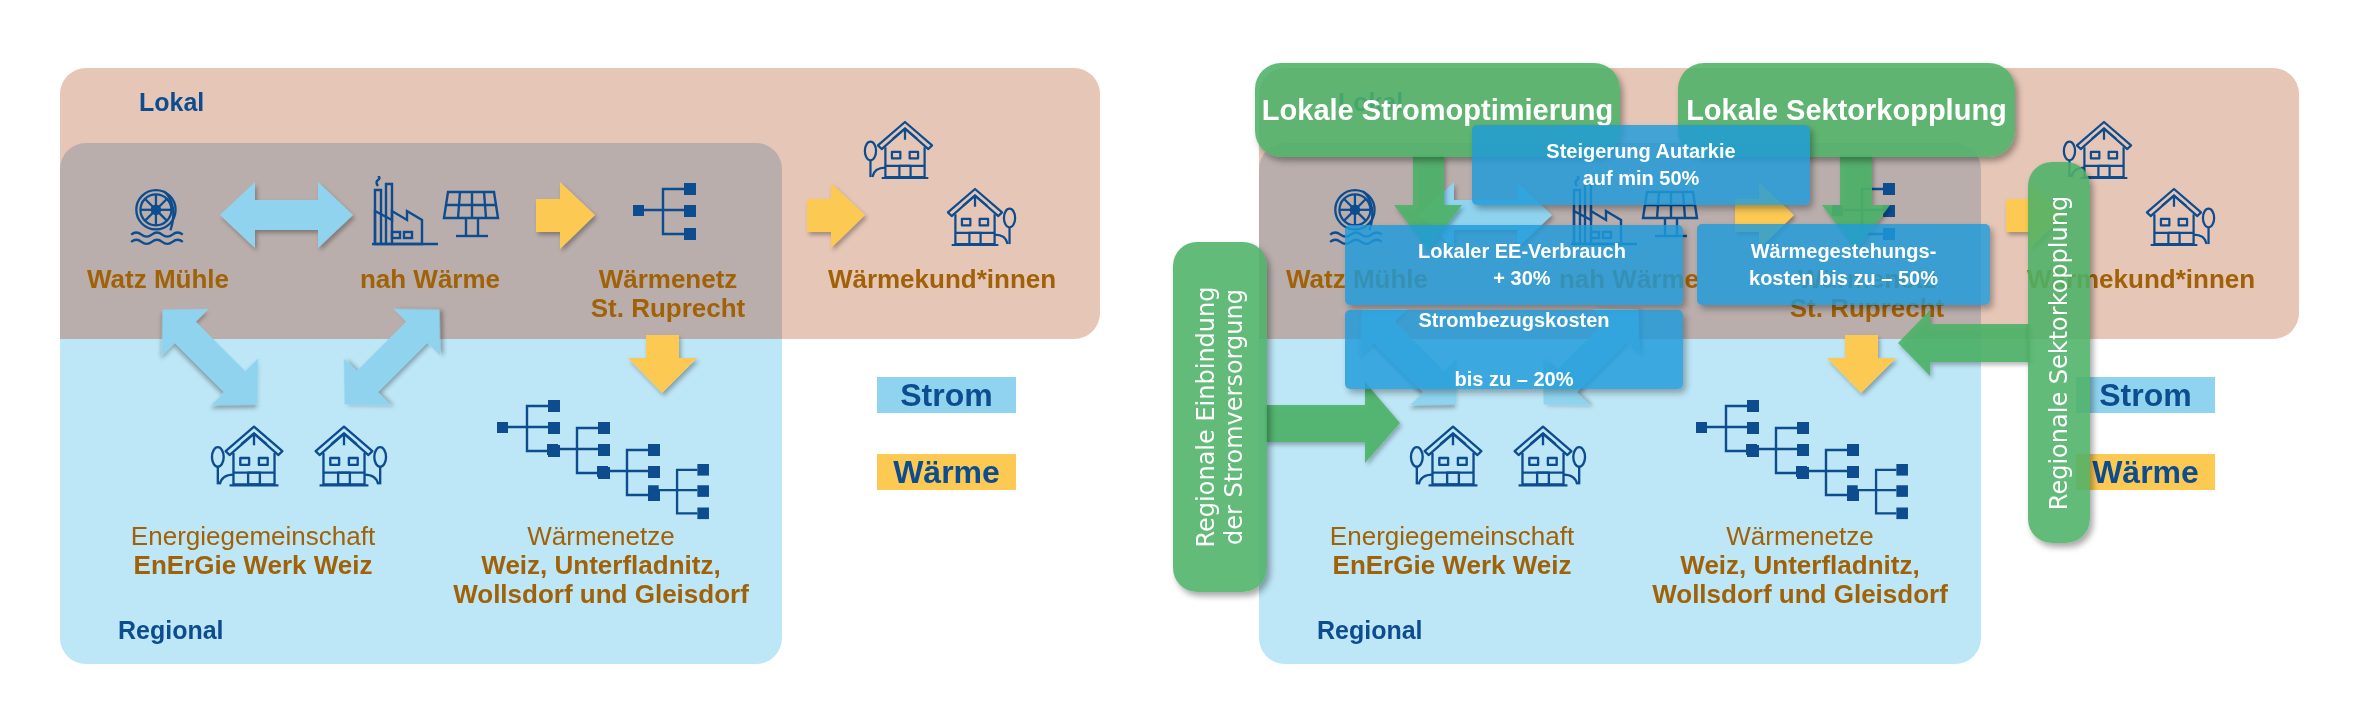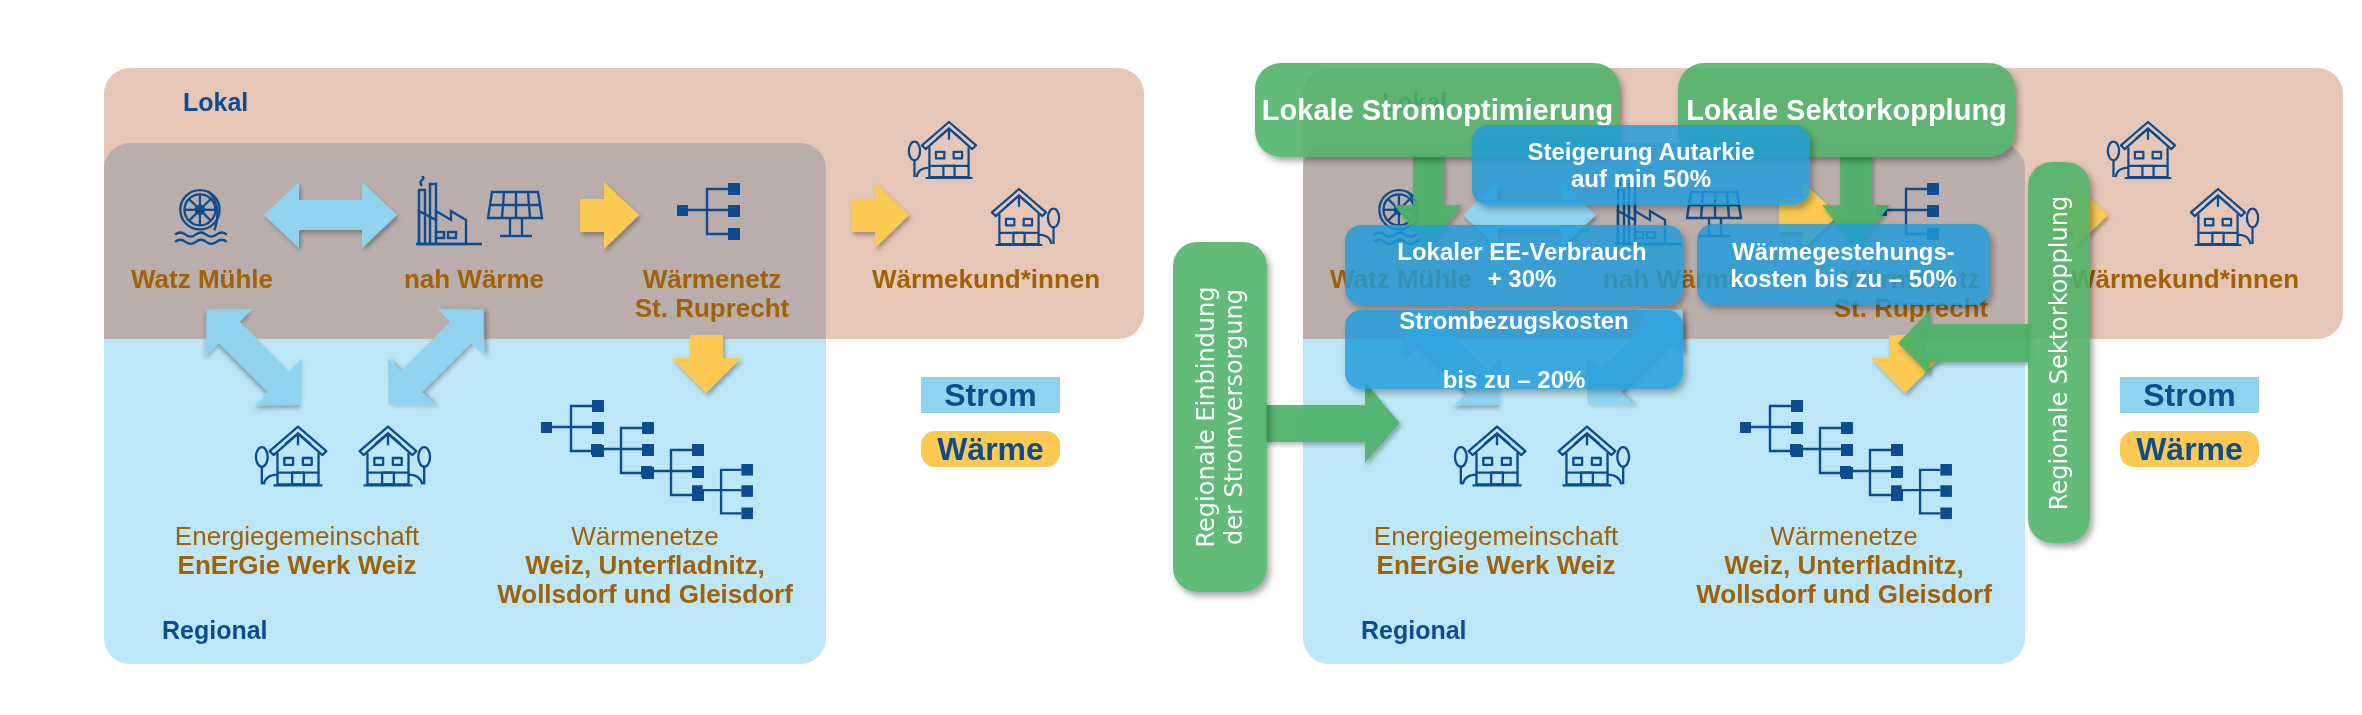--- a/index.html
+++ b/index.html
@@ -1,42 +1,42 @@
 <!DOCTYPE html>
 <html><head>
 <meta charset="utf-8">
 <style>
   html, body { margin:0; padding:0; background:#ffffff; }
   body { width:2362px; height:715px; position:relative; overflow:hidden;
          font-family:"DejaVu Sans", "Liberation Sans", sans-serif; }
-  .panel { position:absolute; top:0; width:1180px; height:667px;margin-left:44px; }
+  .panel { position:absolute; top:0; width:1180px; height:667px; }
   .box { position:absolute; border-radius:26px; }
   .box-lokal { left:60px; top:68px; width:1040px; height:271px; background:#e6c6b7; }
   .box-overlap { left:60px; top:143px; width:722px; height:196px; background:#b9aeac; border-radius:26px 26px 0 0; }
   .box-regional { left:60px; top:339px; width:722px; height:325px; background:#bde6f6; border-radius:0 0 26px 26px; }
   .zone-label { position:absolute; color:#0d4d8f; font-size:25px; font-weight:bold;
                 font-family:"Liberation Sans", sans-serif; }
   .node-label { position:absolute; color:#a16207; font-size:26px; font-weight:bold; text-align:center;
                 white-space:nowrap; line-height:29px; transform:translateX(-50%);
                 font-family:"Liberation Sans", sans-serif; }
   .node-label .light { font-weight:normal; }
   .legend { position:absolute; left:877px; width:139px; height:36px; color:#0d4d8f;
             font-size:32px; font-weight:bold; text-align:center; line-height:36px;
             font-family:"Liberation Sans", sans-serif; }
   .legend-strom { top:377px; background:#8fd3ef; }
-  .legend-waerme { top:431px; background:#fcc953;border-radius:14px; }
+  .legend-waerme { top:454px; background:#fcc953; }
   svg.layer { position:absolute; left:0; top:0; width:1180px; height:715px; overflow:visible; }
   .icon { position:absolute; }
   
   .ov { position:absolute; box-sizing:border-box; color:#ffffff; text-align:center;
         font-family:"Liberation Sans", sans-serif; font-weight:bold; }
   .green-tag { background:rgba(77,178,104,0.88); border-radius:26px; font-size:29px;
                display:flex; align-items:center; justify-content:center;
                box-shadow:3px 4px 6px rgba(0,0,0,0.35); }
-  .blue-tag { background:rgba(30,155,218,0.82); border-radius:16px; font-size:24px; line-height:27px;
+  .blue-tag { background:rgba(30,155,218,0.82); border-radius:5px; font-size:20px; line-height:27px;
               display:flex; align-items:center; justify-content:center; flex-direction:column;
               box-shadow:3px 4px 6px rgba(0,0,0,0.3); }
   .vert-tag { background:rgba(77,178,104,0.88); border-radius:24px;
               box-shadow:3px 4px 6px rgba(0,0,0,0.35); }
   .vert-text { position:absolute; left:50%; top:50%; white-space:nowrap; font-size:24px; line-height:28px;
                transform:translate(-50%,-50%) rotate(-90deg); text-align:center; color:#fff;
                font-family:"DejaVu Sans", sans-serif; font-weight:normal; }
   svg.overlay-svg { position:absolute; left:0; top:0; width:2362px; height:715px; overflow:visible; pointer-events:none; }
 </style>
 </head>

